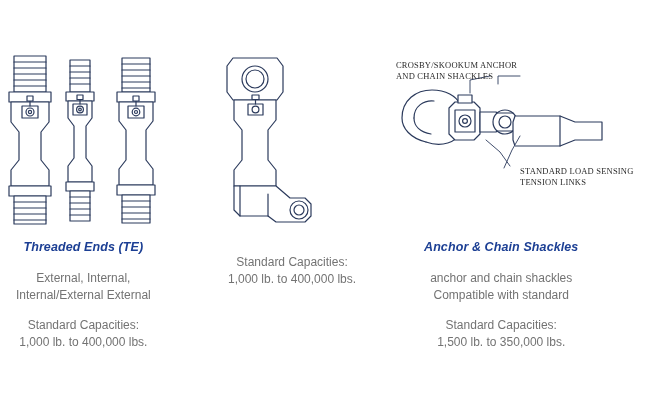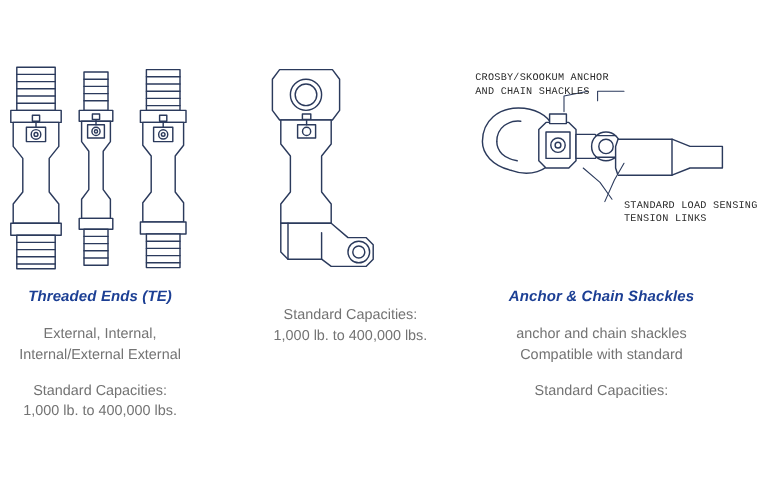--- a/index.html
+++ b/index.html
@@ -42,21 +42,21 @@
   }
   .gap {
     height: 14px;
   }
   .col-1 { left: 16px; }
   .col-2 { left: 228px; }
   .col-3 { left: 424px; }
 
   .callout {
     position: absolute;
-    font-family: Liberation Mono, monospace;
+    font-family: Liberation Serif, serif;
     font-size: 8.5px;
     color: #2b2b2b;
     line-height: 11px;
     white-space: pre;
     letter-spacing: 0.2px;
   }
   .callout-top {
     left: 396px;
     top: 60px;
   }
@@ -220,13 +220,14 @@
   <div class="col-line">Standard Capacities:</div>
   <div class="col-line">1,000 lb. to 400,000 lbs.</div>
 </div>
 
 <div class="col col-3">
   <div class="col-title">Anchor &amp; Chain Shackles</div>
   <div class="col-line">anchor and chain shackles</div>
   <div class="col-line">Compatible with standard</div>
   <div class="gap"></div>
   <div class="col-line">Standard Capacities:</div>
+  <div class="col-line">1,500 lb. to 350,000 lbs.</div>
 </div>
 
 </body></html>

